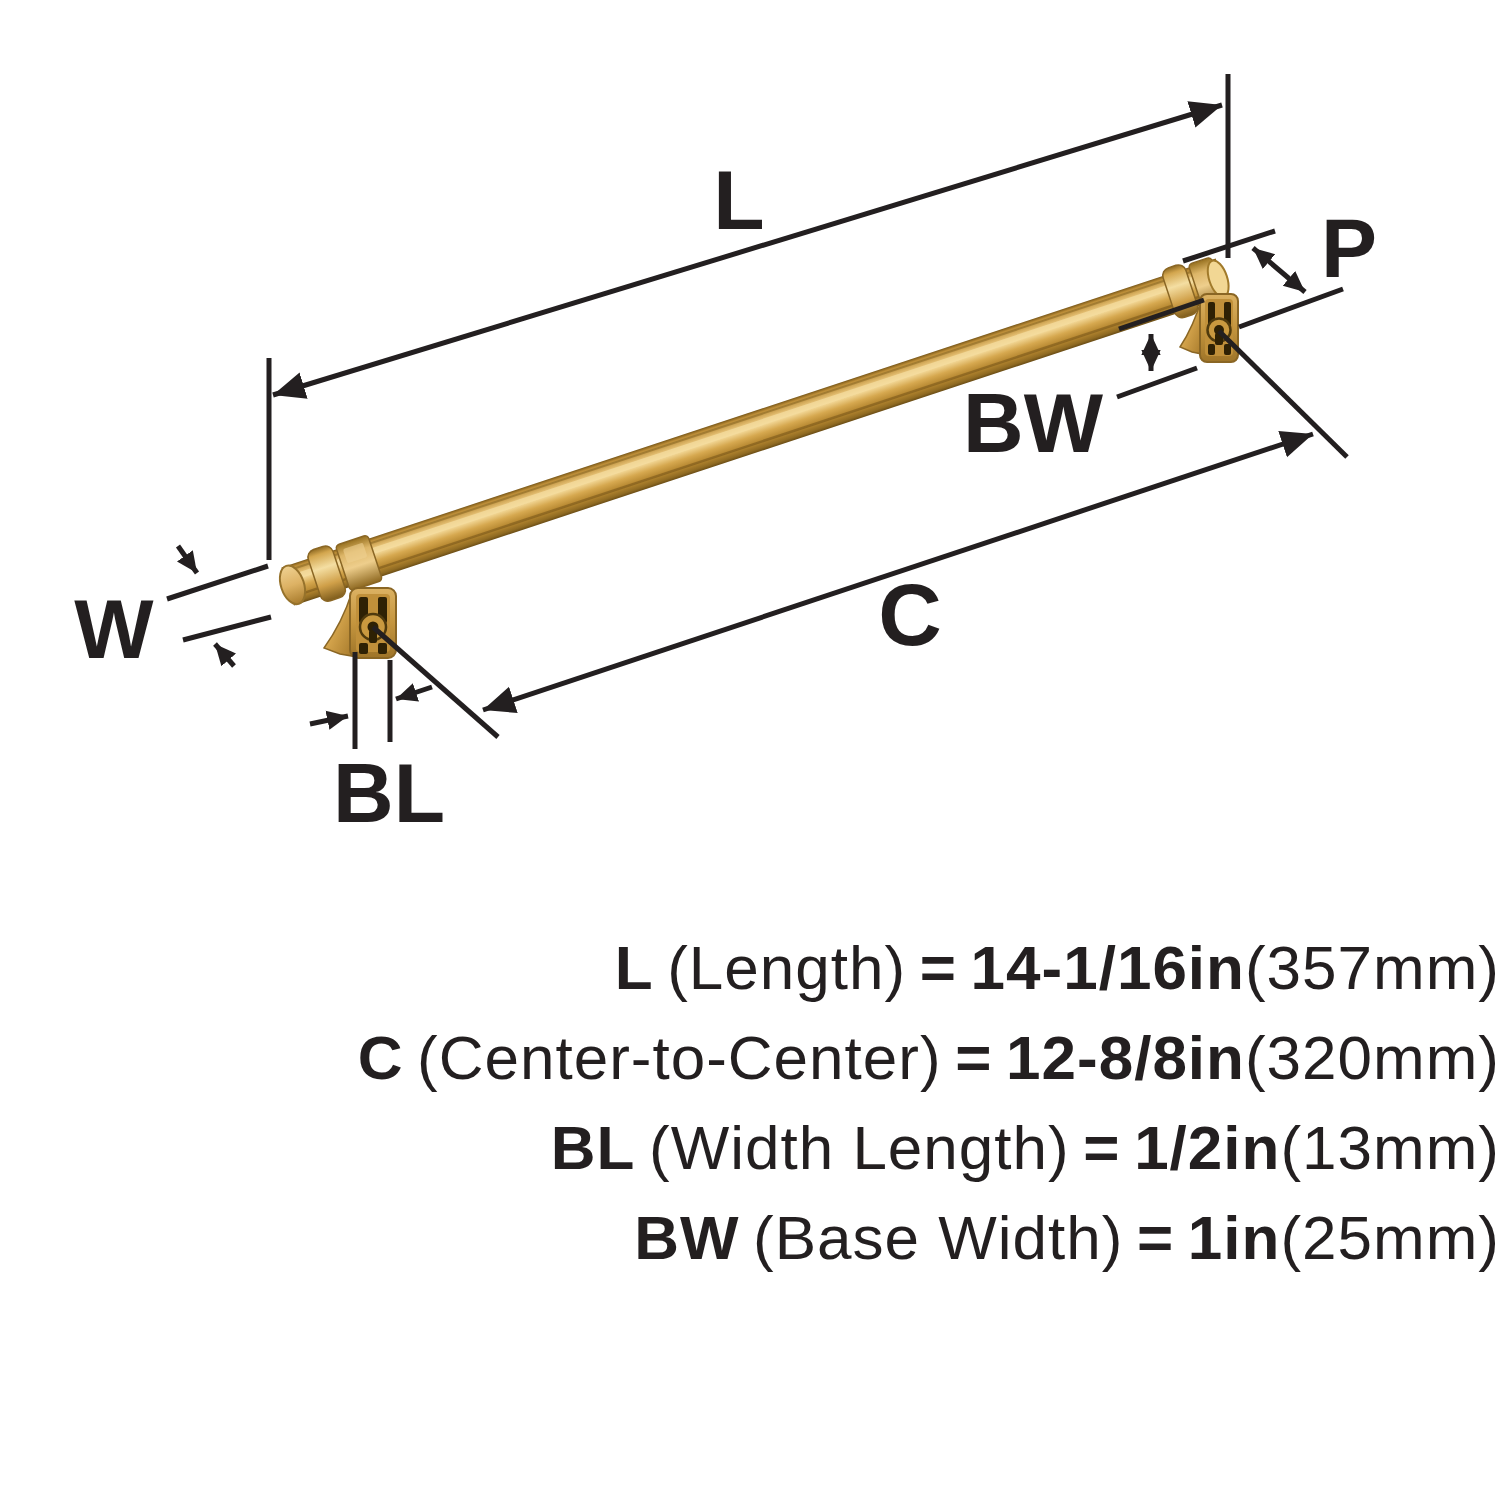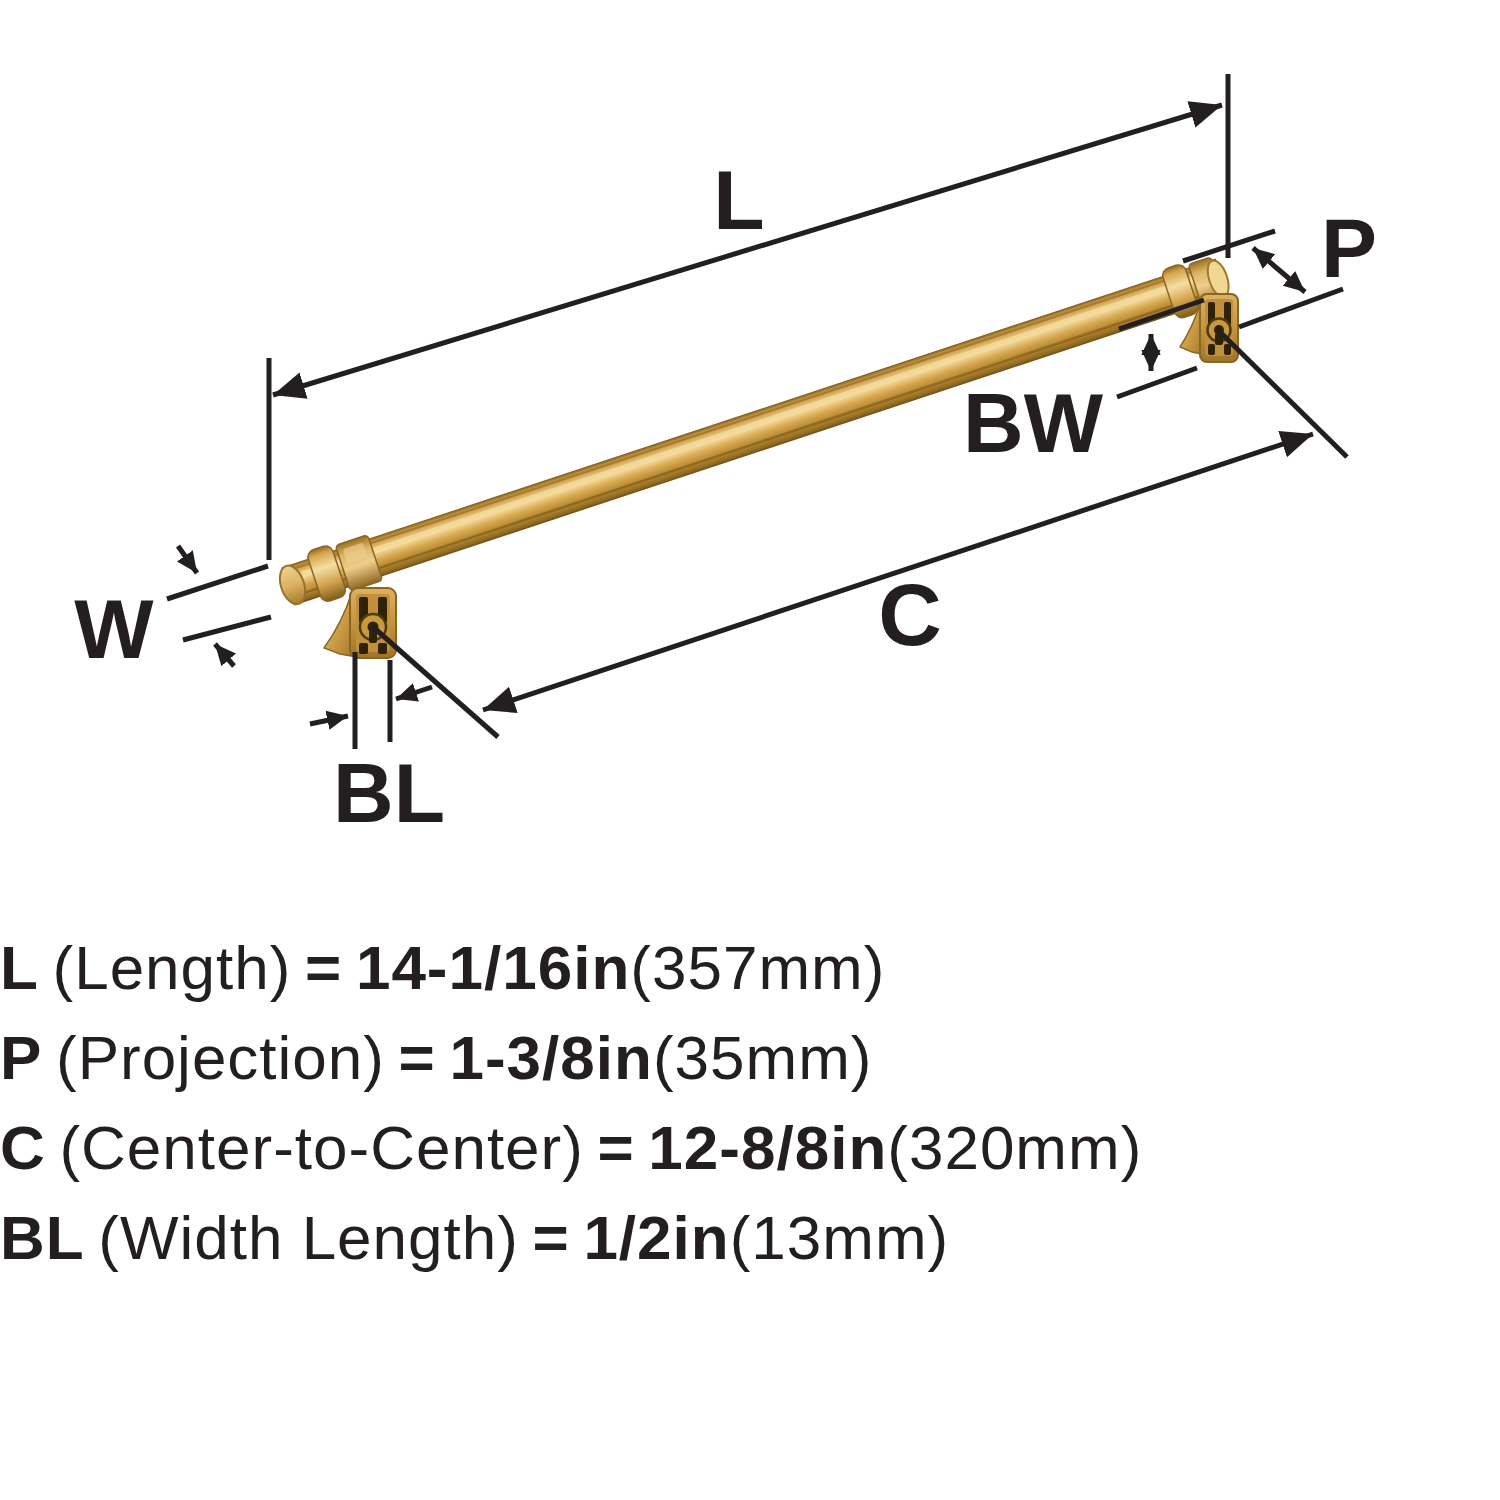--- a/index.html
+++ b/index.html
@@ -27,21 +27,21 @@
     top: 923px;
     left: 0;
     right: 0;
     text-align: center;
     color: #231F20;
     font-size: 62px;
     line-height: 90px;
     letter-spacing: 1px;
     white-space: nowrap;
   }
-  .spec-line { text-align: left; }
+  .spec-line { text-align: right; }
   .spec-label, .spec-eq, .spec-value { font-weight: 700; }
   .spec-name, .spec-metric { font-weight: 400; }
   .spec-name { margin: 0 0.22em; }
   .spec-eq { margin-right: 0.22em; }
   .dim-letter {
     font-family: "Liberation Sans", sans-serif;
     font-weight: 700;
     fill: #231F20;
   }
 </style>
@@ -178,23 +178,23 @@
     <text class="dim-letter" x="910" y="645" font-size="88" text-anchor="middle">C</text>
     <text class="dim-letter" x="389" y="822" font-size="84" text-anchor="middle">BL</text>
     <text class="dim-letter" x="1033" y="452" font-size="84" text-anchor="middle">BW</text>
   </svg>
 
   <div class="specs">
     <div class="spec-line">
       <span class="spec-label">L</span><span class="spec-name">(Length)</span><span class="spec-eq">=</span><span class="spec-value">14-1/16in</span><span class="spec-metric">(357mm)</span>
     </div>
     <div class="spec-line">
-      <span class="spec-label">P</span><span class="spec-name">(Projection)</span><span class="spec-eq">=</span><span class="spec-value">1-3/8in</span><span class="spec-metric">(35mm)</span>
-    </div>
-    <div class="spec-line">
       <span class="spec-label">C</span><span class="spec-name">(Center-to-Center)</span><span class="spec-eq">=</span><span class="spec-value">12-8/8in</span><span class="spec-metric">(320mm)</span>
     </div>
     <div class="spec-line">
       <span class="spec-label">BL</span><span class="spec-name">(Width Length)</span><span class="spec-eq">=</span><span class="spec-value">1/2in</span><span class="spec-metric">(13mm)</span>
     </div>
+    <div class="spec-line">
+      <span class="spec-label">BW</span><span class="spec-name">(Base Width)</span><span class="spec-eq">=</span><span class="spec-value">1in</span><span class="spec-metric">(25mm)</span>
+    </div>
   </div>
 
 </div>
 
 </body></html>

